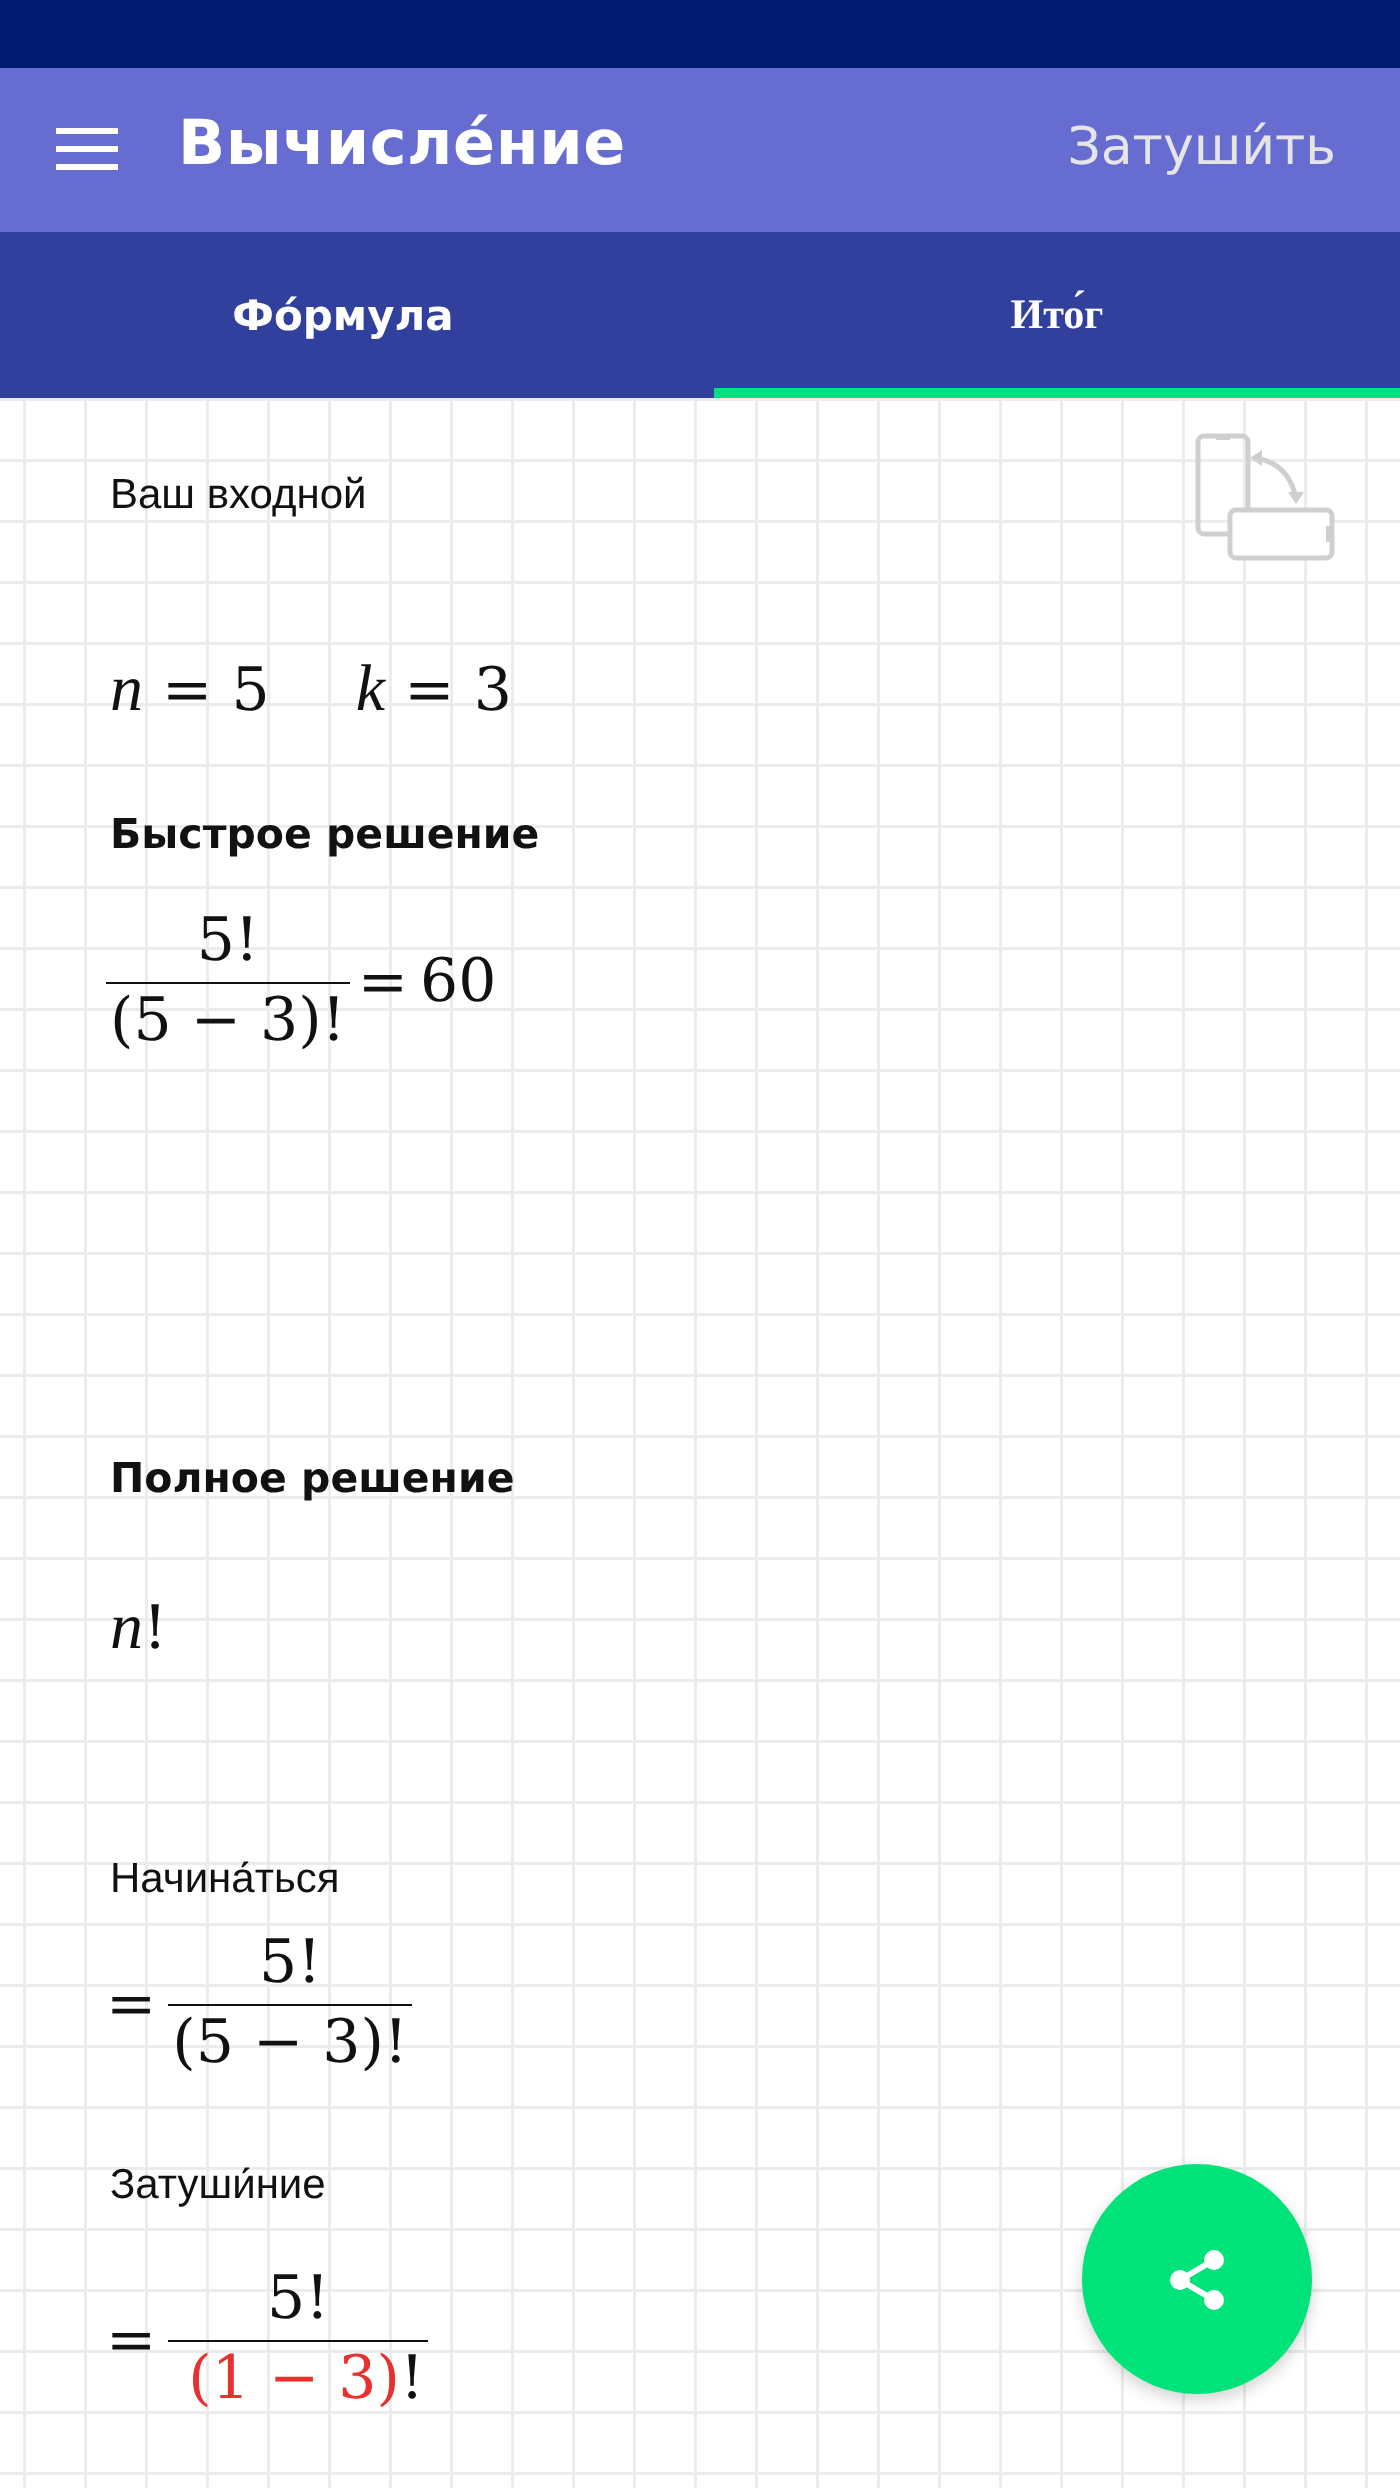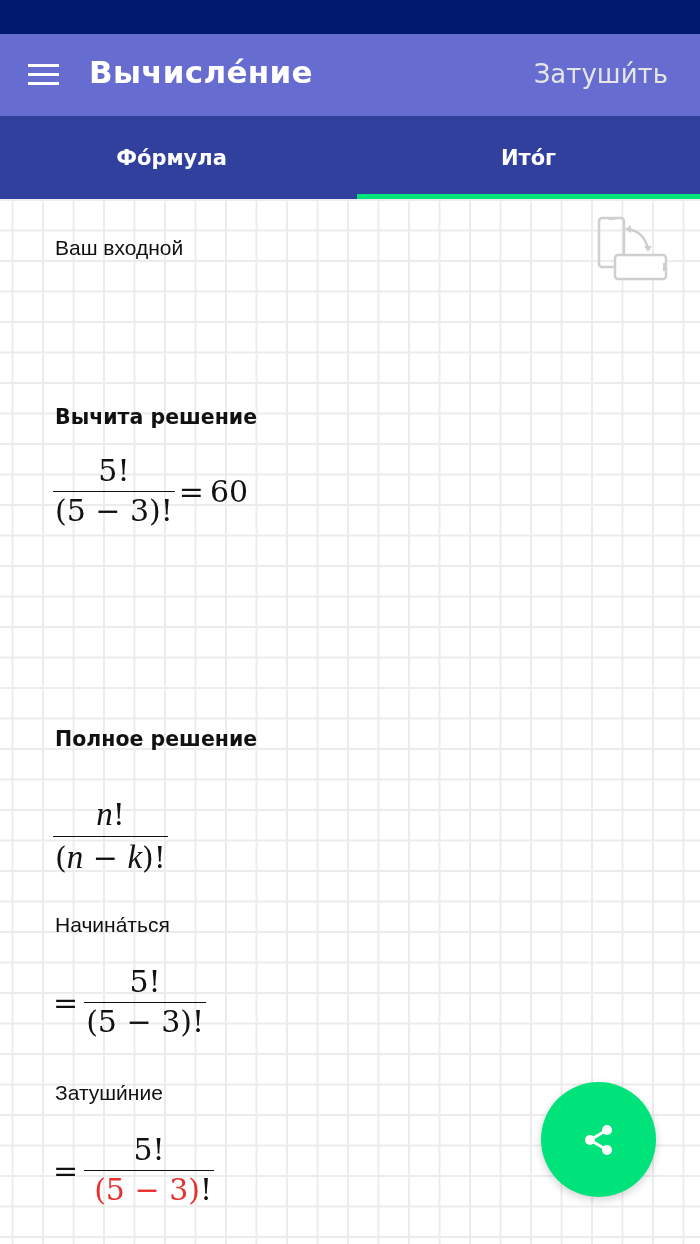--- a/index.html
+++ b/index.html
@@ -22,21 +22,21 @@
   .action-btn {
     position: absolute; right: 32px; top: 25px; font-size: 26px; color: #e5e5e5;
     font-family: "DejaVu Sans", sans-serif; font-weight: normal;
   }
   .tab-bar { position: absolute; left: 0; top: 116px; width: 700px; height: 83px; background: #31409d; }
   .tab {
     position: absolute; top: 0; width: 350px; height: 83px; display: flex; align-items: center; justify-content: center;
     color: #fff; font-size: 21px; font-weight: bold; font-family: "DejaVu Sans", sans-serif; cursor: pointer;
   }
   .tab.left { left: 0; width: 343px; }
-  .tab.right { left: 357px; width: 343px; }
+  .tab.right { left: 357px; width: 343px; font-family: Liberation Serif, serif; }
   .tab-indicator { position: absolute; left: 357px; top: 78px; width: 343px; height: 5px; background: #00e37a; }
   .content {
     position: absolute; left: 0; top: 199px; width: 700px; height: 1045px; overflow: hidden;
     background-color: #ffffff;
     background-image:
       linear-gradient(to right, #ececec 1.5px, transparent 1.5px),
       linear-gradient(to bottom, #ececec 1.5px, transparent 1.5px);
     background-size: 30.5px 30.5px;
     background-position: 11.5px 30.5px;
     text-decoration: underline;
@@ -85,54 +85,62 @@
   <svg class="rotate-icon" viewBox="0 0 74 70">
     <rect x="3" y="3" width="25" height="49" rx="3" fill="none" stroke="#cfcfcf" stroke-width="2.5"></rect>
     <rect x="12" y="3" width="7" height="2" fill="#cfcfcf"></rect>
     <rect x="19" y="40" width="51" height="24" rx="3" fill="#fff" stroke="#cfcfcf" stroke-width="2.5"></rect>
     <rect x="67" y="48" width="2" height="8" fill="#cfcfcf"></rect>
     <path d="M31 14 Q48 16 52 34" fill="none" stroke="#cfcfcf" stroke-width="2.5"></path>
     <path d="M29 14 l6 -4 l0 8 z" fill="#cfcfcf"></path>
     <path d="M52 37 l-4 -6 l8 0 z" fill="#cfcfcf"></path>
   </svg>
 
+  <div class="math" style="left:55px; top:128px;">
+    <i>n</i>
+    <span>=</span>
+    <span>5</span>
+    <span style="display:inline-block;width:24px"></span>
+    <i>k</i>
+    <span>=</span>
+    <span>3</span>
+  </div>
 
-  <div class="heading" style="top:206px">Вычита решение</div>
+  <div class="heading" style="top:206px">Быстрое решение</div>
 
   <div class="math" style="left:53px; top:255px;">
     <span class="frac">
       <span class="num">5!</span>
       <span class="den">(5 − 3)!</span>
     </span><span class="eq" style="margin-left:4px">=</span><span style="vertical-align:middle">60</span>
   </div>
 
   <div class="heading" style="top:528px">Полное решение</div>
 
   <div class="math" style="left:53px; top:597px;">
     <span class="frac">
       <span class="num"><i>n</i><span>!</span></span>
-      <span class="den"><span>(</span><i>n</i><span> − </span><i>k</i><span>)!</span></span>
     </span>
   </div>
 
-  <div class="label" style="top:714px">Начина́ться</div>
+  <div class="label" style="top:729px">Начина́ться</div>
 
   <div class="math" style="left:53px; top:766px;">
     <span class="eq" style="margin-left:0">=</span><span class="frac">
       <span class="num">5!</span>
       <span class="den">(5 − 3)!</span>
     </span>
   </div>
 
   <div class="label" style="top:882px">Затуши́ние</div>
 
   <div class="math" style="left:53px; top:934px;">
     <span class="eq" style="margin-left:0">=</span><span class="frac">
       <span class="num">5!</span>
-      <span class="den" style="padding-left:10px"><span class="red">(5 − 3)</span><span>!</span></span>
+      <span class="den" style="padding-left:10px"><span class="red">(1 − 3)</span><span>!</span></span>
     </span>
   </div>
 
   <div class="fab">
     <svg width="36" height="36" viewBox="0 0 36 36">
       <circle cx="26" cy="8" r="5" fill="#fff"></circle>
       <circle cx="9" cy="18" r="5" fill="#fff"></circle>
       <circle cx="26" cy="28" r="5" fill="#fff"></circle>
       <line x1="9" y1="18" x2="26" y2="8" stroke="#fff" stroke-width="3"></line>
       <line x1="9" y1="18" x2="26" y2="28" stroke="#fff" stroke-width="3"></line>

